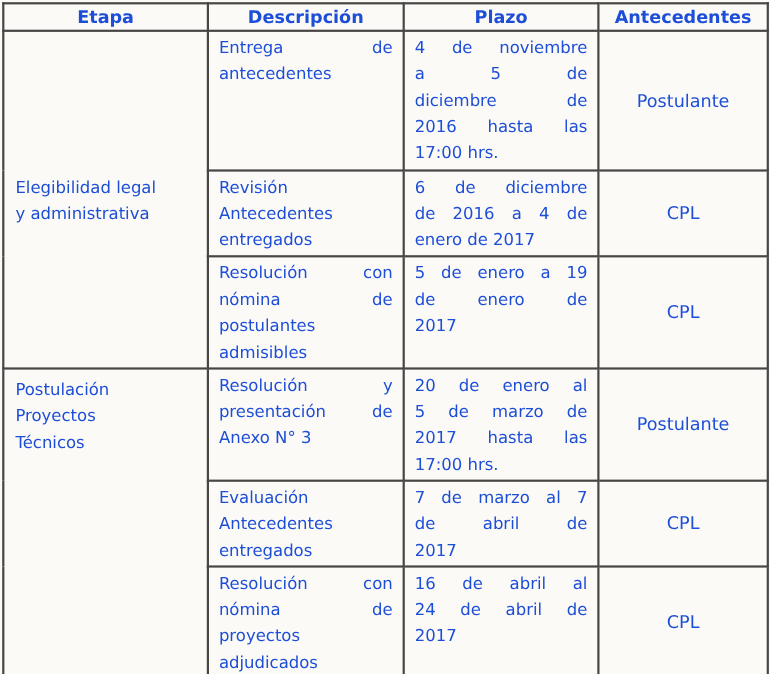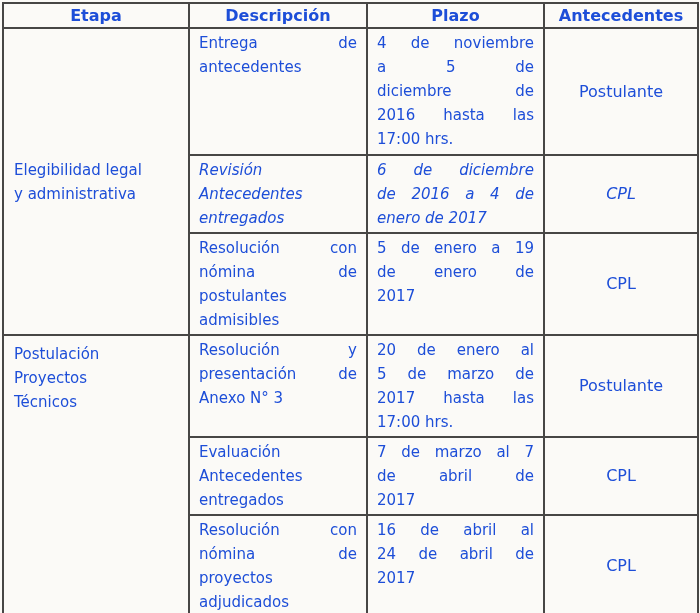--- a/index.html
+++ b/index.html
@@ -90,21 +90,21 @@
           </td>
           <td>
             <div class="line">4 de noviembre</div>
             <div class="line">a 5 de</div>
             <div class="line">diciembre de</div>
             <div class="line">2016 hasta las</div>
             <div class="line last">17:00 hrs.</div>
           </td>
           <td class="responsable-cell">Postulante</td>
         </tr>
-        <tr style="height: 75px; font-style: italic;">
+        <tr style="height: 75px;">
           <td>
             <div class="line">Revisión</div>
             <div class="line">Antecedentes</div>
             <div class="line last">entregados</div>
           </td>
           <td>
             <div class="line">6 de diciembre</div>
             <div class="line">de 2016 a 4 de</div>
             <div class="line last">enero de 2017</div>
           </td>

